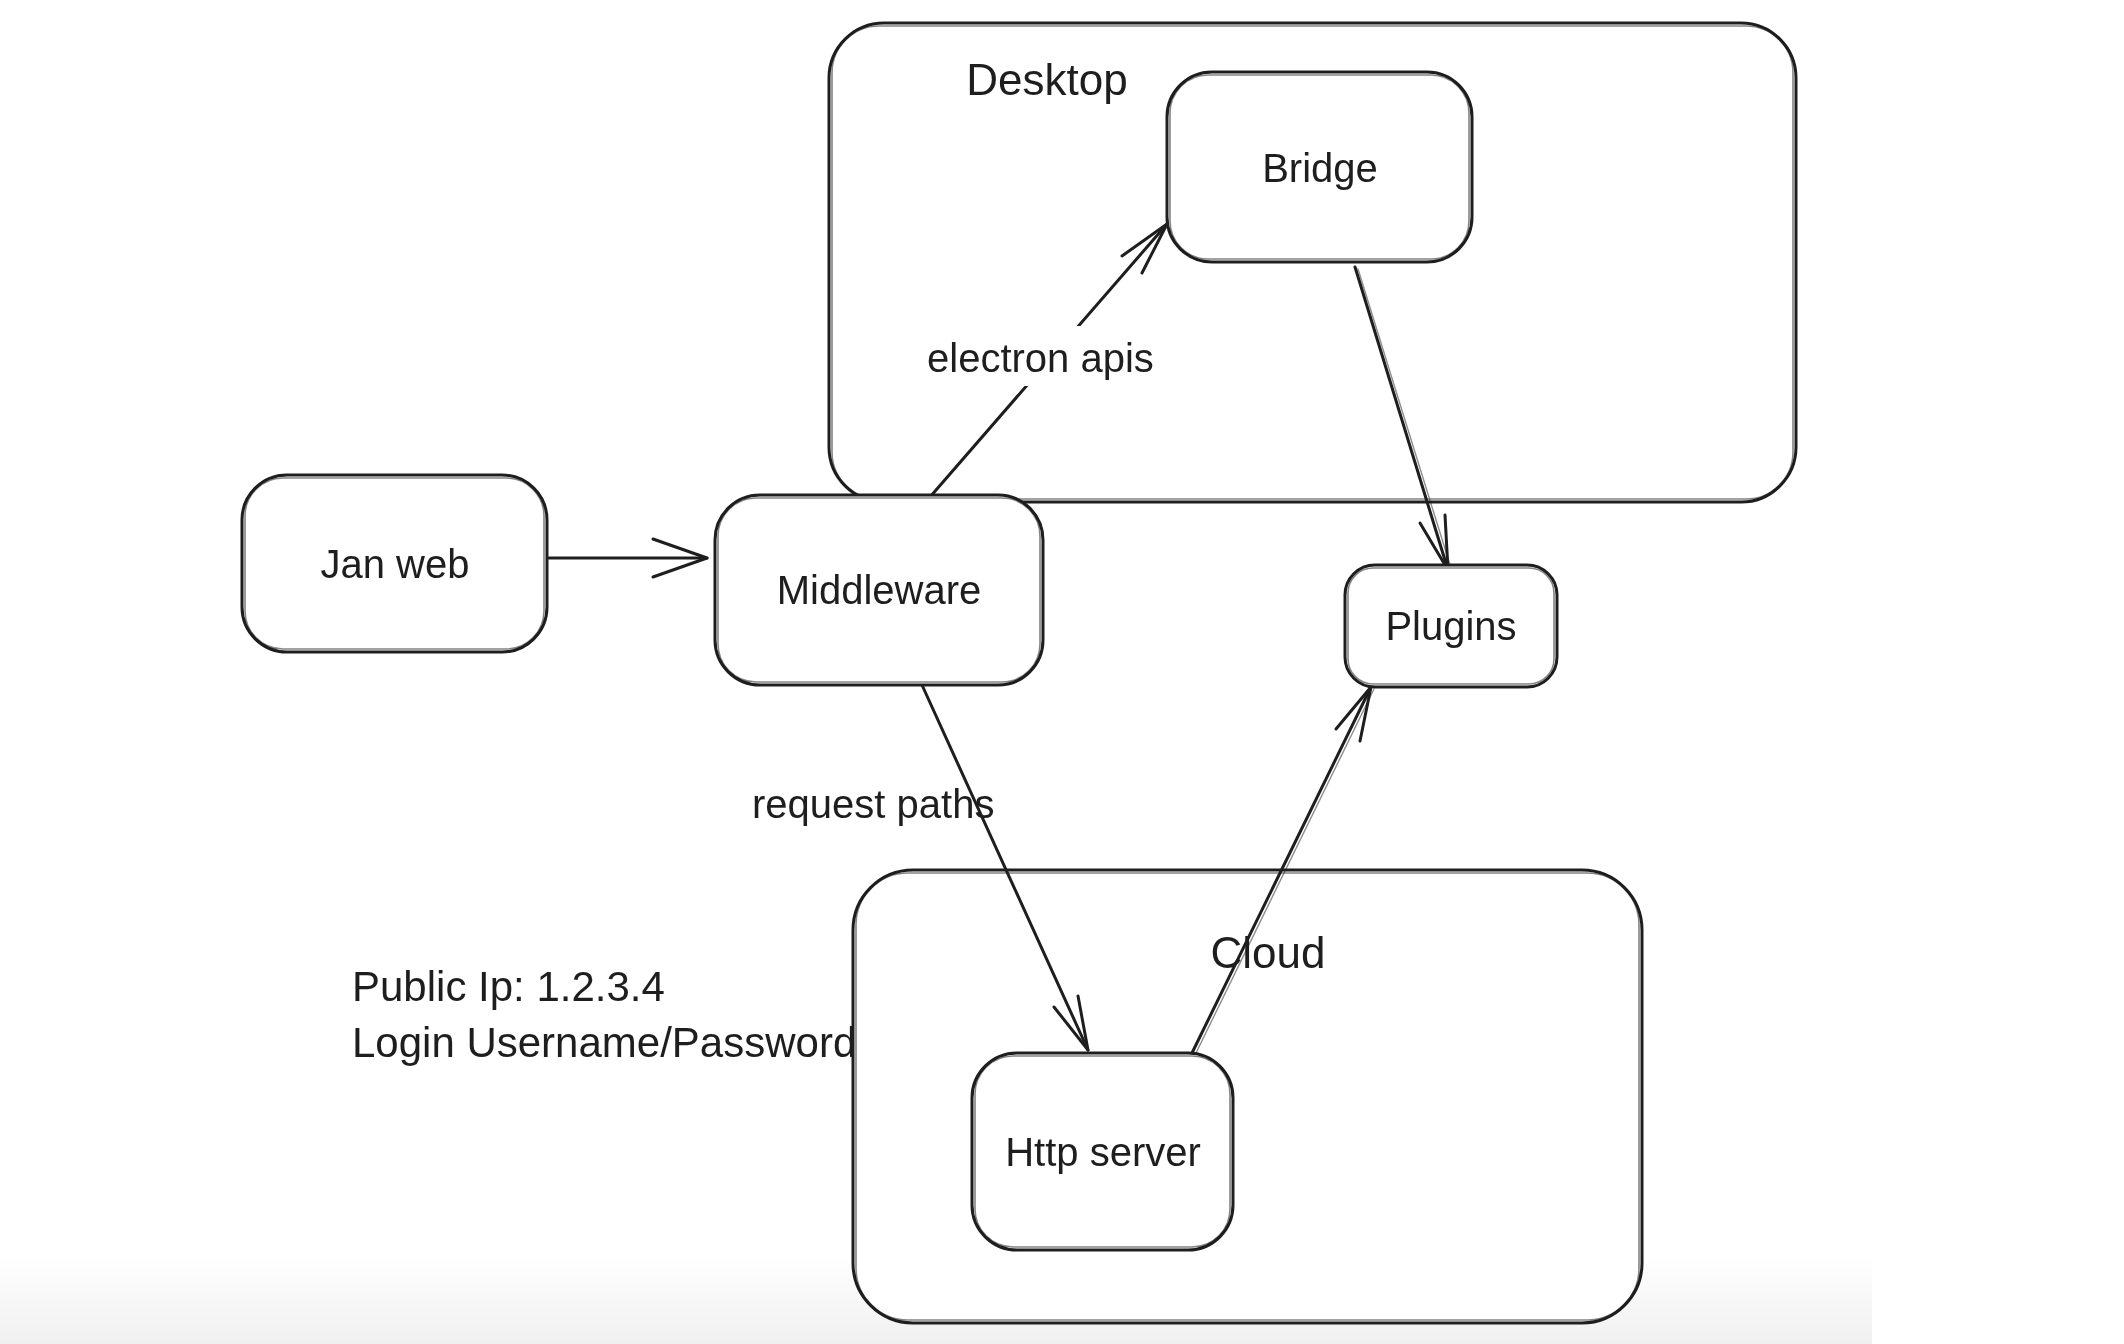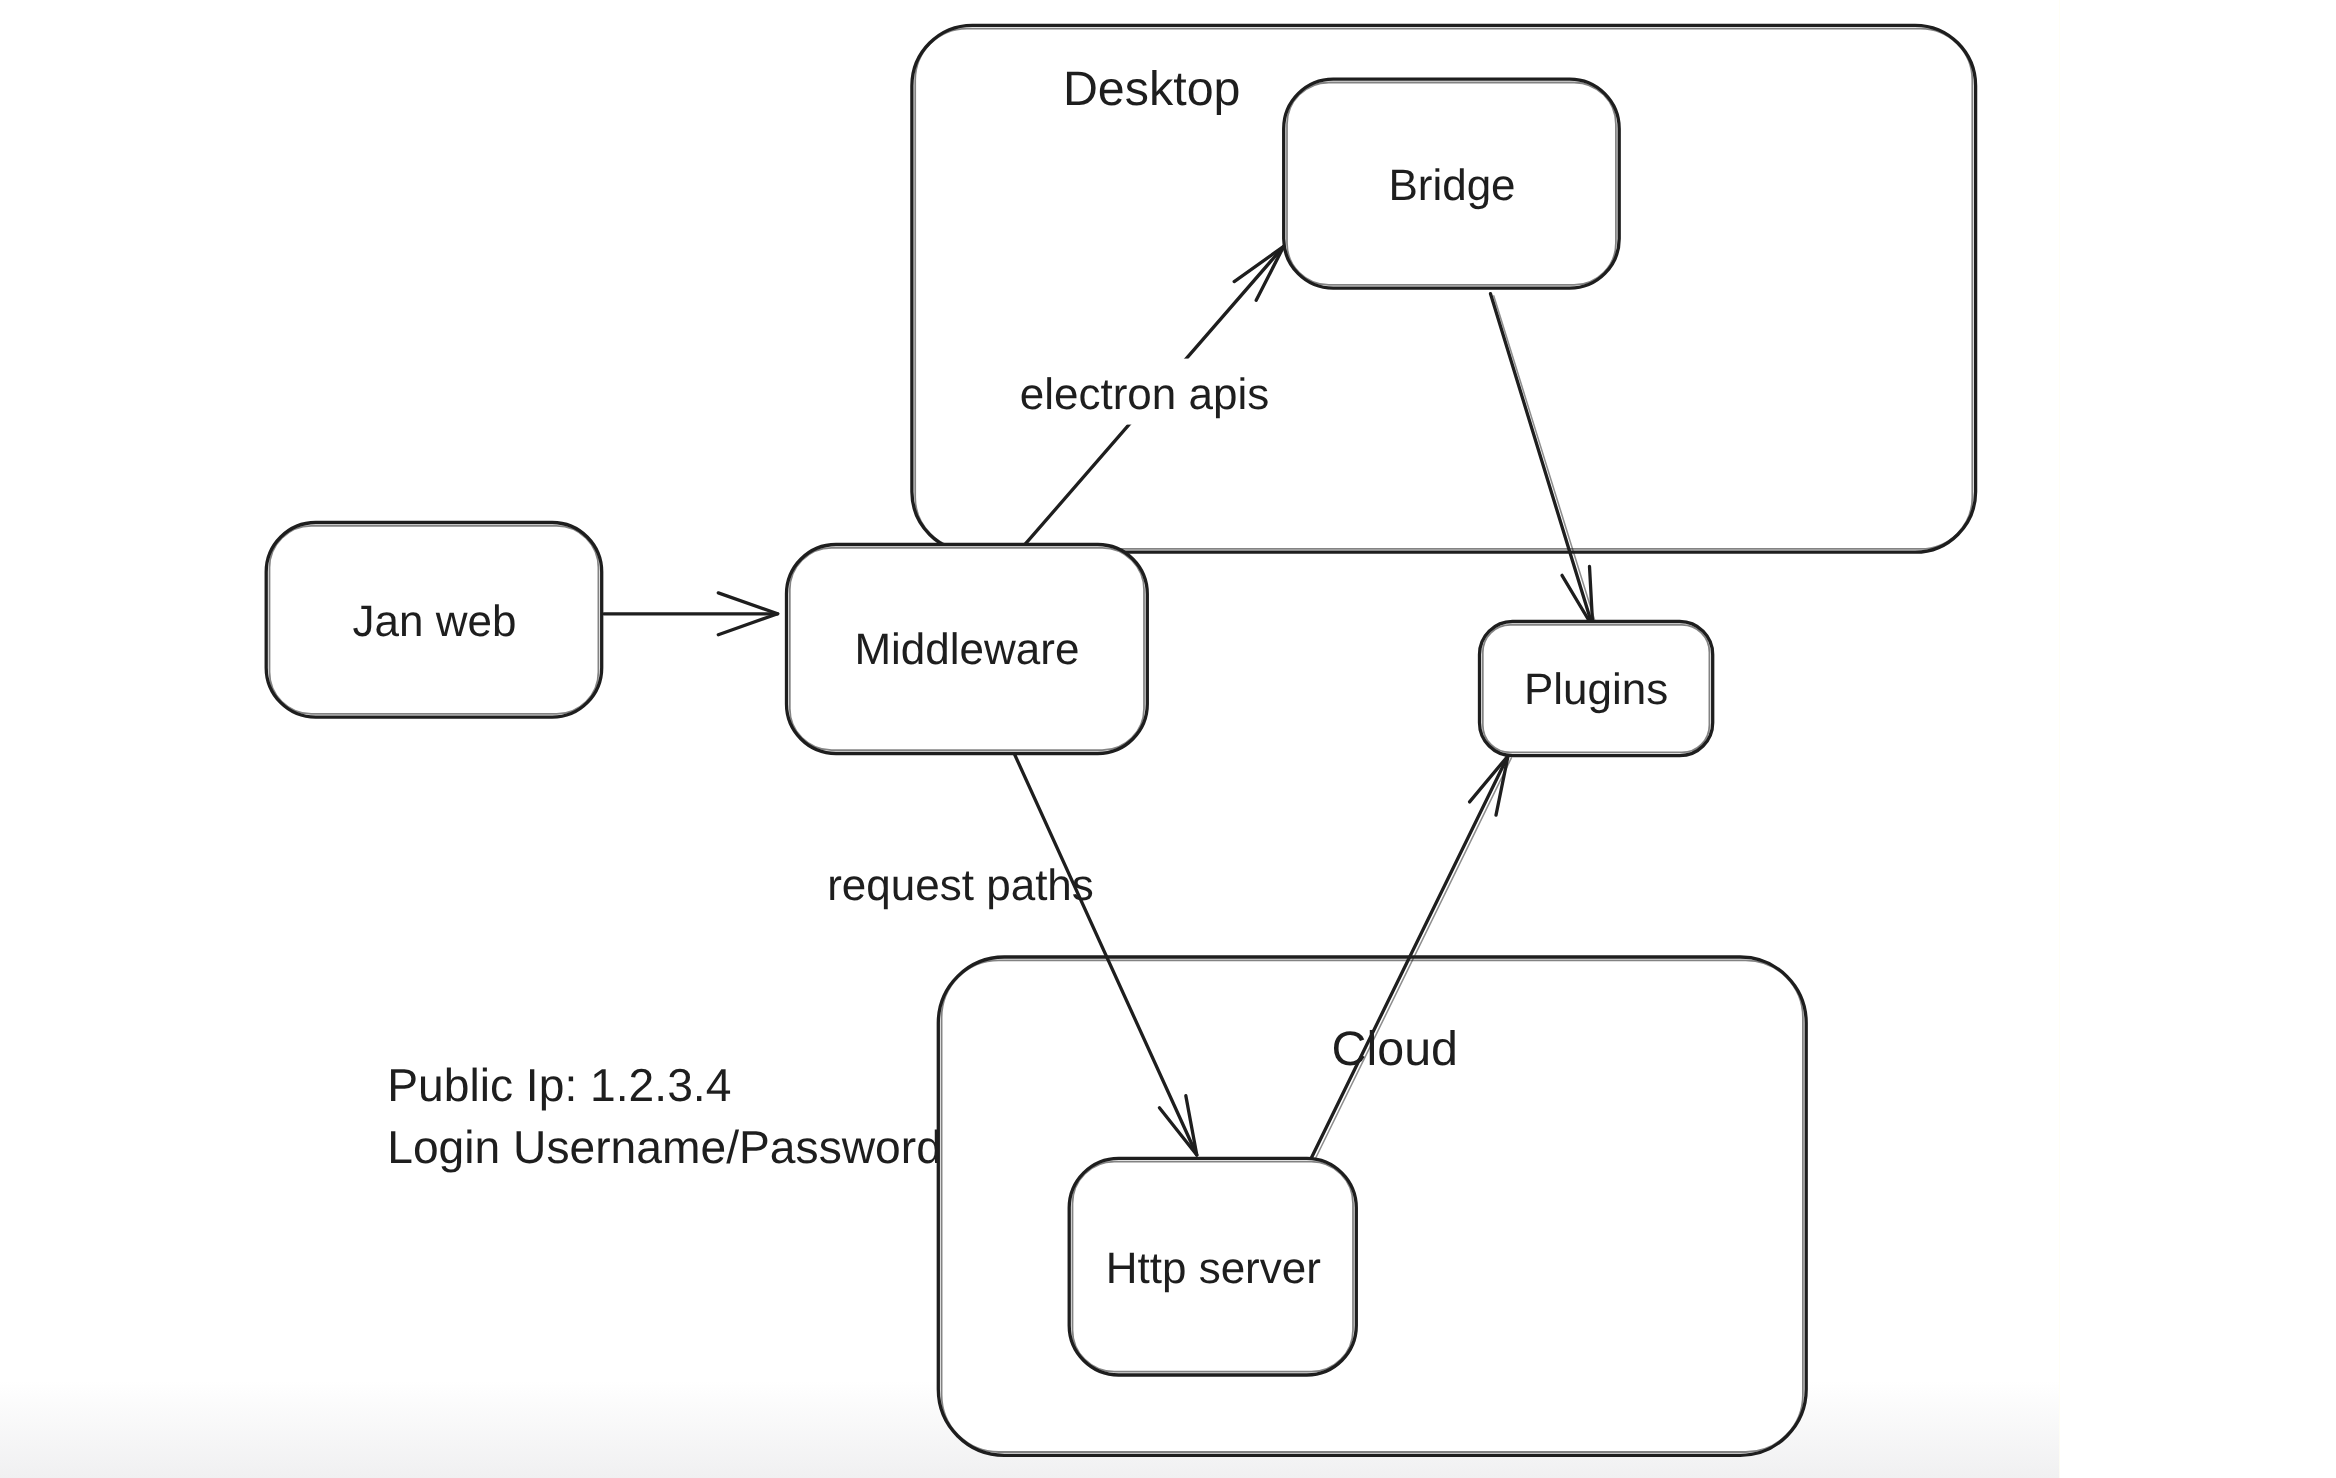--- a/index.html
+++ b/index.html
@@ -1,16 +1,16 @@
 <!DOCTYPE html>
 <html><head>
 <meta charset="utf-8">
 <style>
   html,body{margin:0;padding:0;background:#ffffff;}
-  .canvas-wrap{width:1872px;height:1344px;overflow:hidden;position:relative;background:#fef9c3;}
+  .canvas-wrap{width:1872px;height:1344px;overflow:hidden;position:relative;background:#3b82f6;}
   svg{display:block;}
   .shape{fill:#ffffff;stroke:#1e1e1e;stroke-width:3;}
   .shape-echo{fill:none;stroke:#1e1e1e;stroke-width:1.6;opacity:.55;}
   .edge{fill:none;stroke:#1e1e1e;stroke-width:3;stroke-linecap:round;}
   .edge-echo{fill:none;stroke:#1e1e1e;stroke-width:1.4;opacity:.5;stroke-linecap:round;}
   .arrowhead{fill:none;stroke:#1e1e1e;stroke-width:3;stroke-linecap:round;stroke-linejoin:round;}
   text{fill:#1e1e1e;font-family:"Liberation Sans","DejaVu Sans",sans-serif;}
   .node-label{font-size:40px;text-anchor:middle;}
   .container-label{font-size:44px;text-anchor:middle;}
   .edge-label{font-size:40px;}

